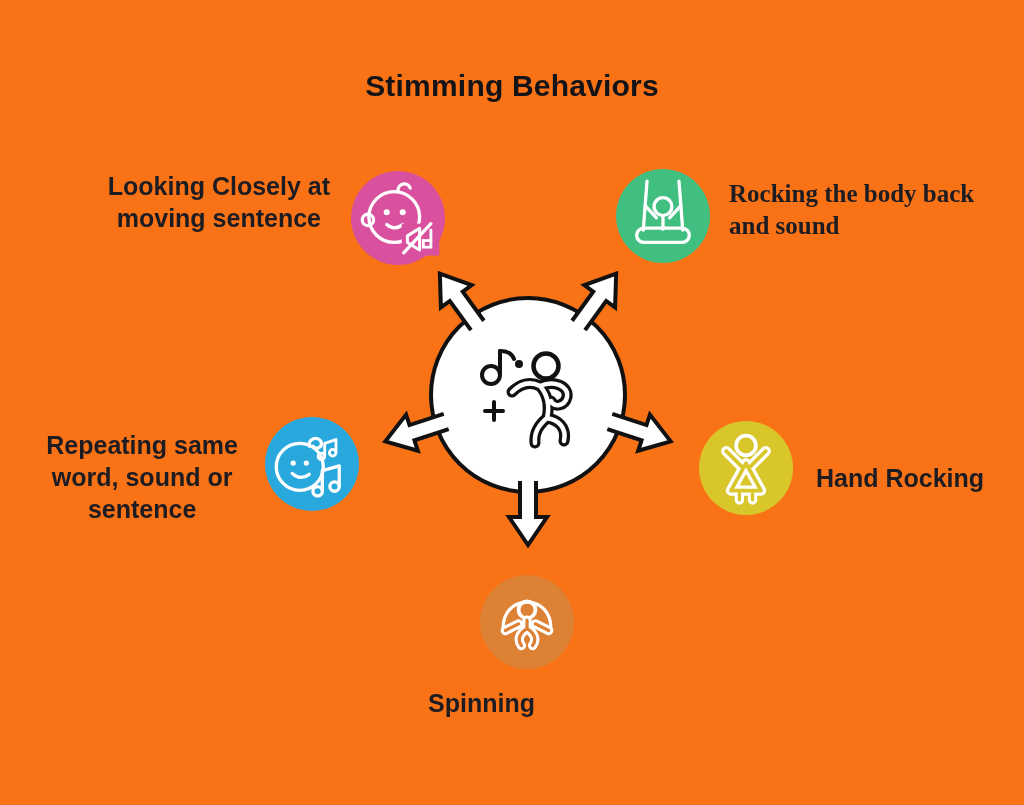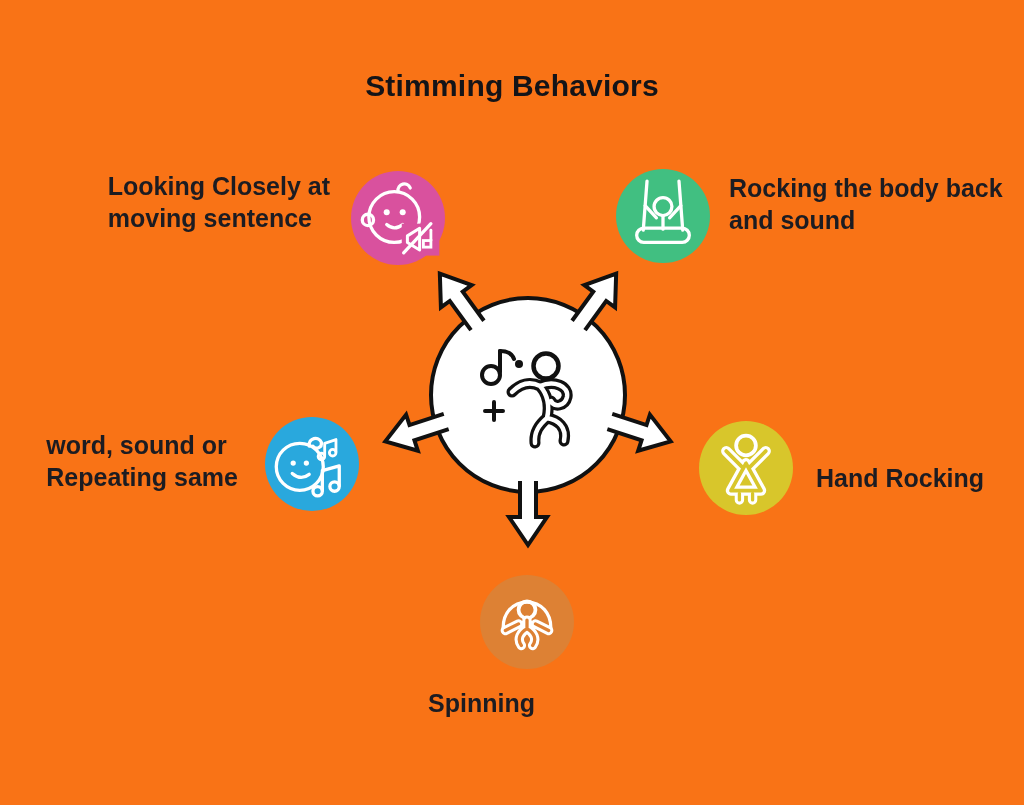--- a/index.html
+++ b/index.html
@@ -12,21 +12,21 @@
     font-size:30px;font-weight:bold;color:#141418;letter-spacing:.2px;
   }
   .node-circle{
     position:absolute;width:94px;height:94px;border-radius:50%;
   }
   .node-circle svg{display:block;width:94px;height:94px;}
   .node-label{
     position:absolute;font-size:25px;font-weight:bold;color:#1c1c22;line-height:32px;
   }
   .node-label div{white-space:nowrap;}
-  .ta-r{text-align:left;}
+  .ta-r{text-align:center;}
   .ta-l{text-align:left;}
   .ta-c{text-align:left;}
   .center-graphic{position:absolute;left:368px;top:235px;width:320px;height:320px;}
 </style>
 </head>
 <body>
 
 <div class="stage">
 
   <div class="title">Stimming Behaviors</div>
@@ -80,43 +80,44 @@
   </div>
 
   <div class="node-circle" style="left: 616px; top: 169px; background: rgb(65, 191, 129);">
     <svg viewBox="0 0 100 100">
       <path d="M 33 13 L 29 65 M 67 13 L 71 65" fill="none" stroke="#ffffff" stroke-width="3.5" stroke-linecap="round"></path>
       <circle cx="50" cy="40" r="9.5" fill="none" stroke="#ffffff" stroke-width="3.5"></circle>
       <path d="M 43 52 L 31 39 M 57 52 L 69 39 M 50 50 L 50 64" fill="none" stroke="#ffffff" stroke-width="3.5" stroke-linecap="round"></path>
       <rect x="22" y="63" width="56" height="15" rx="7.5" fill="none" stroke="#ffffff" stroke-width="3.5"></rect>
     </svg>
   </div>
-  <div class="node-label ta-l" style="left:729px;top:172px;">
+  <div class="node-label ta-l" style="left:729px;top:178px;font-family:Liberation Serif, serif;">
     <div>Rocking the body back</div>
     <div>and sound</div>
   </div>
 
   <div class="node-circle" style="left: 265px; top: 417px; background: rgb(41, 168, 221);">
     <svg viewBox="0 0 100 100">
       <circle cx="37" cy="53" r="25" fill="none" stroke="#ffffff" stroke-width="3.5"></circle>
       <path d="M 47 31 C 46 22 57 20 60 27 C 61 33 54 35 51 31" fill="none" stroke="#ffffff" stroke-width="3.5" stroke-linecap="round"></path>
       <circle cx="30" cy="49" r="2.8" fill="#ffffff"></circle>
       <circle cx="44" cy="49" r="2.8" fill="#ffffff"></circle>
       <path d="M 29 60 Q 38 68 47 61" fill="none" stroke="#ffffff" stroke-width="3.5" stroke-linecap="round"></path>
       <circle cx="60" cy="42" r="3.5" fill="none" stroke="#ffffff" stroke-width="3"></circle>
       <circle cx="72" cy="38" r="3.5" fill="none" stroke="#ffffff" stroke-width="3"></circle>
       <path d="M 63.5 41 V 28 M 75.5 37 V 24 M 63.5 28 L 75.5 24" fill="none" stroke="#ffffff" stroke-width="3" stroke-linecap="round"></path>
       <circle cx="56" cy="79" r="5" fill="none" stroke="#ffffff" stroke-width="3.5"></circle>
       <circle cx="74" cy="74" r="5" fill="none" stroke="#ffffff" stroke-width="3.5"></circle>
       <path d="M 61 78 V 57 M 79 73 V 52 M 61 57 L 79 52" fill="none" stroke="#ffffff" stroke-width="3.5" stroke-linecap="round"></path>
     </svg>
   </div>
   <div class="node-label ta-r" style="right:786px;top:429px;">
+    <div>Repeating same</div>
     <div>word, sound or</div>
-    <div>Repeating same</div>
+    <div>sentence</div>
   </div>
 
   <div class="node-circle" style="left: 699px; top: 421px; background: rgb(216, 198, 43);">
     <svg viewBox="0 0 100 100">
       <circle cx="50" cy="26" r="10.5" fill="none" stroke="#ffffff" stroke-width="4"></circle>
       <path d="M 29 32 L 46 49 M 71 32 L 54 49" fill="none" stroke="#ffffff" stroke-width="11" stroke-linecap="round"></path>
       <path d="M 50 45 L 34 74 L 66 74 Z" fill="none" stroke="#ffffff" stroke-width="11" stroke-linejoin="round"></path>
       <path d="M 43 77 L 43 84 M 57 77 L 57 84" fill="none" stroke="#ffffff" stroke-width="10" stroke-linecap="round"></path>
       <path d="M 29 32 L 46 49 M 71 32 L 54 49" fill="none" stroke-width="4" stroke-linecap="round" stroke="#d8c62b"></path>
       <path d="M 50 45 L 34 74 L 66 74 Z" fill="none" stroke-width="4" stroke-linejoin="round" stroke="#d8c62b"></path>

